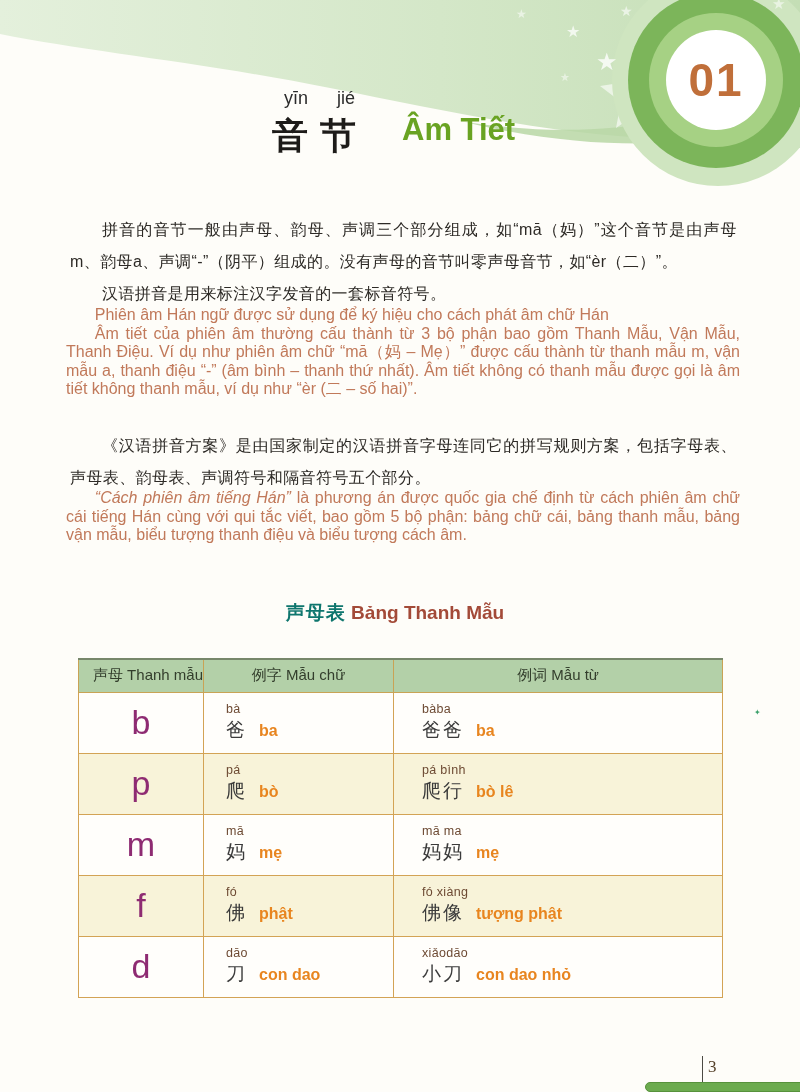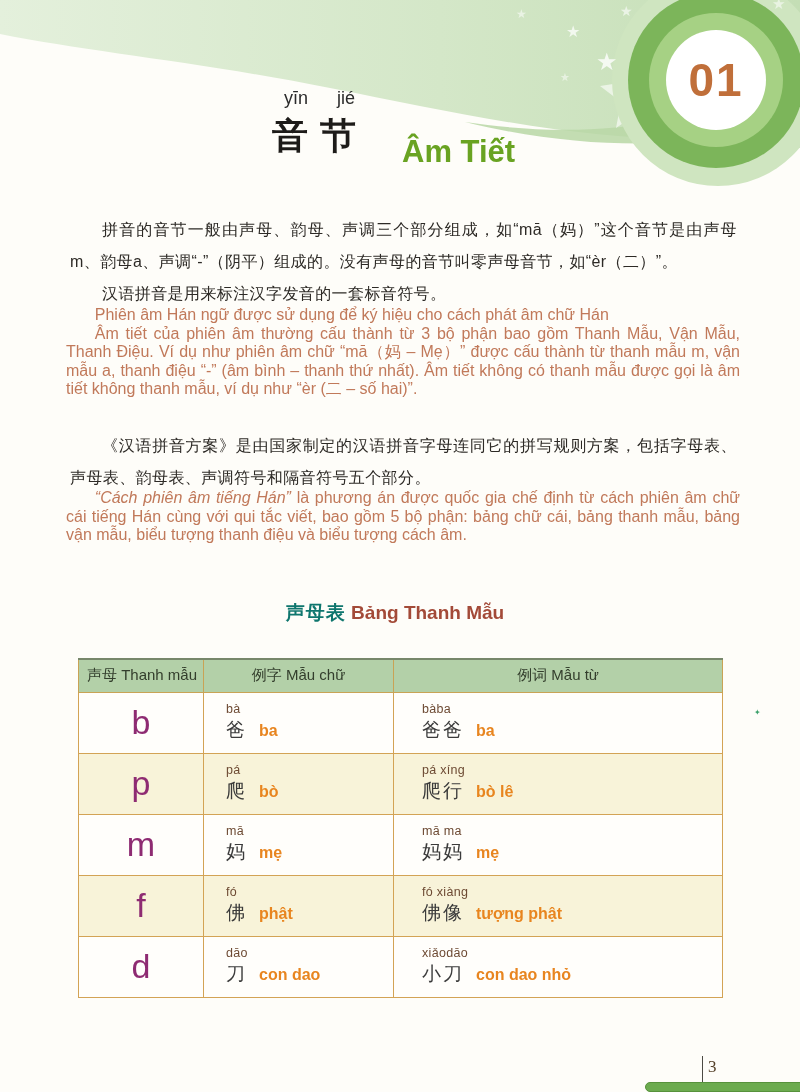--- a/index.html
+++ b/index.html
@@ -25,21 +25,21 @@
                  display: flex; align-items: center; justify-content: center; text-align: center; }
   .chapter-num { font-size: 46px; font-weight: bold; color: #c06f3a; letter-spacing: 2px; }
   .star { position: absolute; color: #ffffff; z-index: 3; line-height: 1; }
 
   
   .title-pinyin { position: absolute; left: 284px; top: 88px; font-size: 18px; color: #2b2b2b;
                   word-spacing: 24px; z-index: 7; }
   .title-hanzi  { position: absolute; left: 272px; top: 112px; font-size: 36px; font-weight: bold;
                   letter-spacing: 12px; color: #1d1b19; z-index: 7;
                   font-family: "Liberation Sans", sans-serif; }
-  .title-viet   { position: absolute; left: 402px; top: 134px; font-size: 31px; font-weight: bold;
+  .title-viet   { position: absolute; left: 402px; top: 112px; font-size: 31px; font-weight: bold;
                   color: #69a322; z-index: 7; }
 
   
   .cn-block { position: absolute; left: 70px; width: 667px; font-size: 16px; line-height: 32px;
               color: #2d2a26; text-align: justify; letter-spacing: 0.4px; }
   .cn-block p { text-indent: 2em; }
   .intro-cn  { top: 214px; }
   .scheme-cn { top: 430px; }
 
   .vi-block { position: absolute; left: 66px; width: 674px; font-size: 16px; line-height: 18.5px;
@@ -60,21 +60,21 @@
     border-collapse: collapse; table-layout: fixed;
     border: 1px solid #c49c52; border-top: 2px solid #77876b;
   }
   table.initials col.c1 { width: 125px; }
   table.initials col.c2 { width: 190px; }
   table.initials col.c3 { width: 329px; }
   table.initials th {
     height: 33px; background: #b3d0a8; color: #333e2c; font-size: 15px; font-weight: normal;
     border: 1px solid #c9a355; padding: 0;
   }
-  table.initials th.h1 { text-align: left; padding-left: 8px; }
+  table.initials th.h1 { text-align: right; padding-left: 8px; }
   table.initials td { border: 1px solid #d3a355; height: 61px; vertical-align: middle; }
   tr.row-white td { background: #fffefb; }
   tr.row-cream td { background: #f8f3d9; }
   td.initial { text-align: center; font-size: 34px; color: #8e2b72; }
   td.example { padding-left: 22px; }
   td.example-word { padding-left: 28px; }
   .pinyin { font-size: 12.5px; color: #6d4a33; margin-bottom: 1px; letter-spacing: 0.3px; }
   .hanzi  { font-size: 19px; color: #3b3b3b; letter-spacing: 2px; }
   .viet   { font-size: 16px; font-weight: bold; color: #e8851f; margin-left: 12px; }
   .speck  { position: absolute; left: 754px; top: 708px; font-size: 8px; color: #3aa06a; z-index: 8; }
@@ -171,21 +171,21 @@
           <div><span class="hanzi">爸爸</span><span class="viet">ba</span></div>
         </td>
       </tr>
       <tr class="row-cream">
         <td class="initial">p</td>
         <td class="example">
           <div class="pinyin">pá</div>
           <div><span class="hanzi">爬</span><span class="viet">bò</span></div>
         </td>
         <td class="example example-word">
-          <div class="pinyin">pá xíng</div>
+          <div class="pinyin">pá bình</div>
           <div><span class="hanzi">爬行</span><span class="viet">bò lê</span></div>
         </td>
       </tr>
       <tr class="row-white">
         <td class="initial">m</td>
         <td class="example">
           <div class="pinyin">mā</div>
           <div><span class="hanzi">妈</span><span class="viet">mẹ</span></div>
         </td>
         <td class="example example-word">

